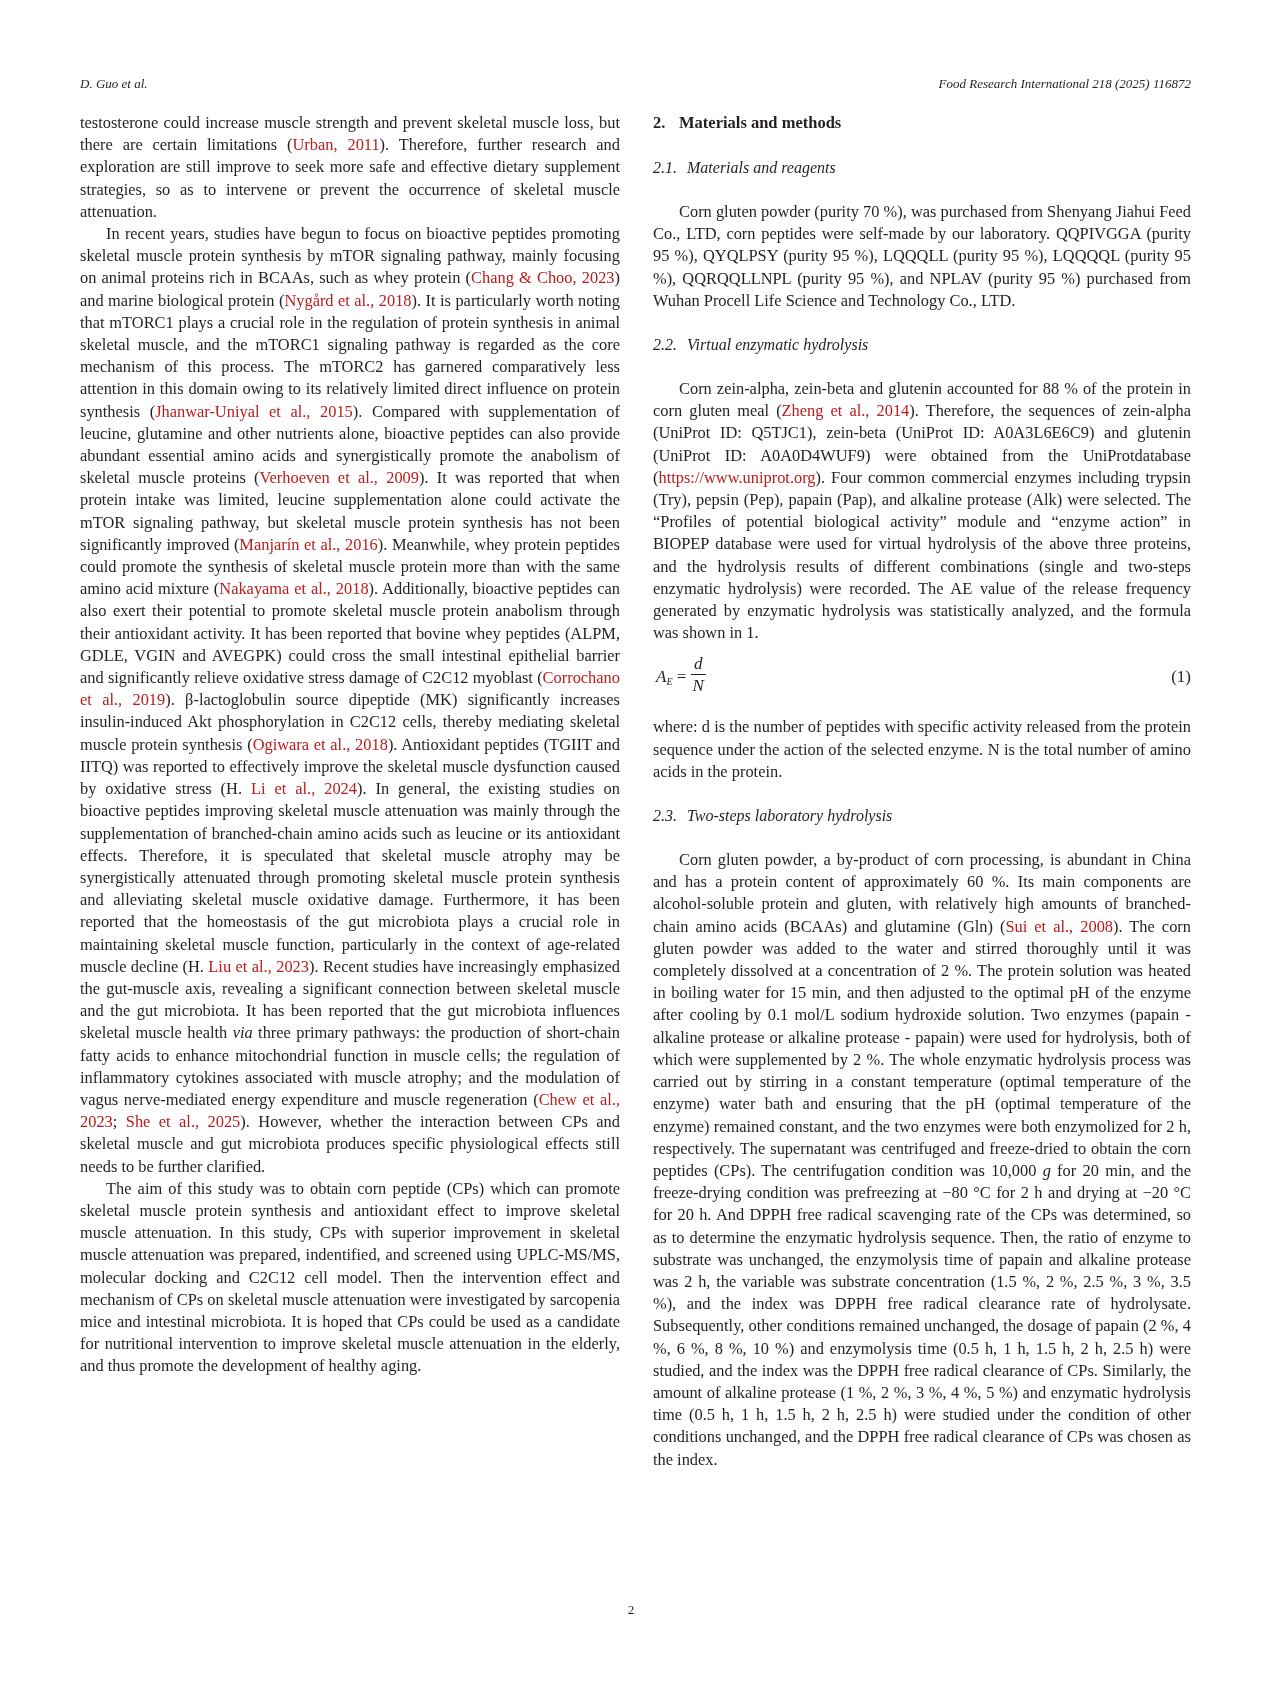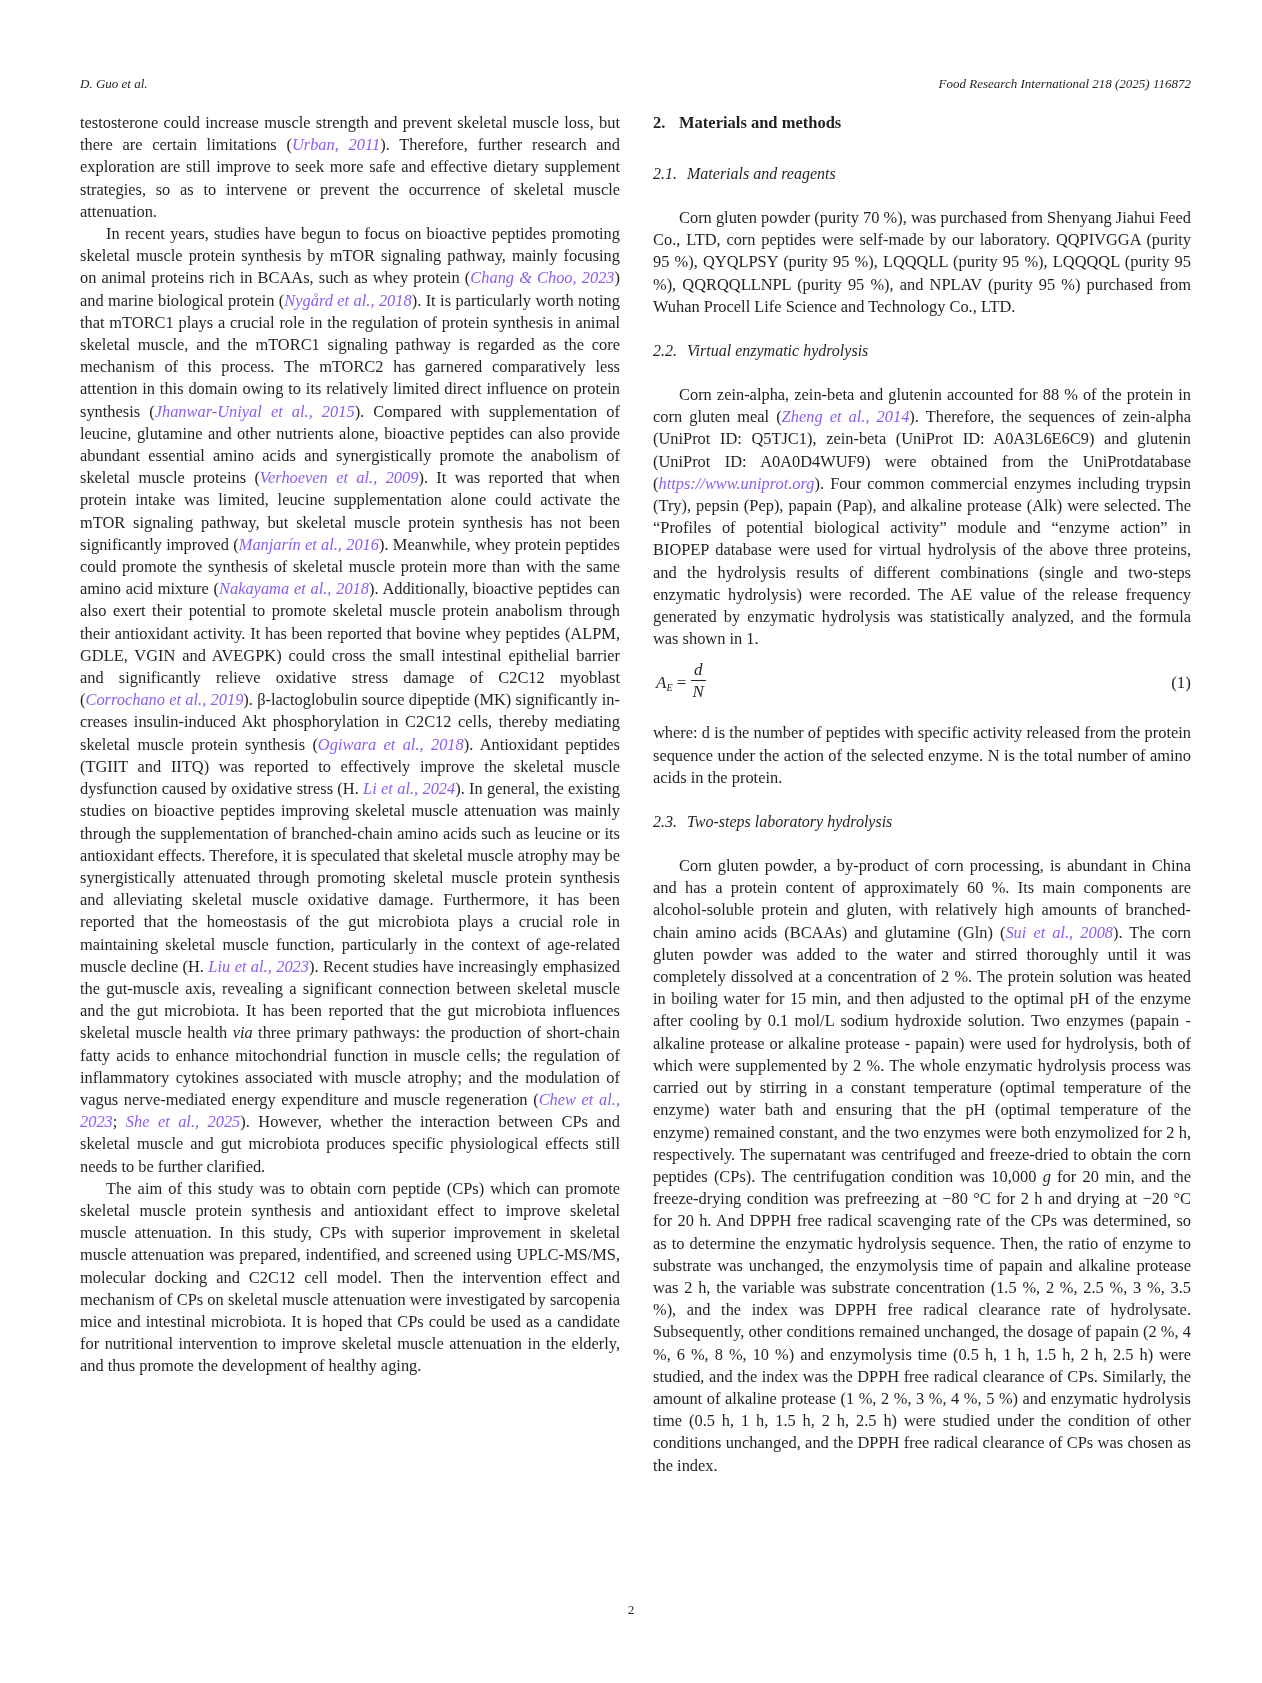--- a/index.html
+++ b/index.html
@@ -7,22 +7,22 @@
          font-family: "Liberation Serif", "DejaVu Serif", serif; color: #231f20; }
   .running-head { position: absolute; top: 76px; font-style: italic; font-size: 13px; }
   .rh-left { left: 80px; }
   .rh-right { right: 71px; }
   .col { position: absolute; top: 112px; width: 540px; font-size: 16.4px; line-height: 22.2px;
          text-align: justify; hyphens: manual; }
   .col-left { left: 80px; }
   .col-right { left: 653px; width: 538px; }
   p { margin: 0; }
   .indent { text-indent: 26px; }
-  .link { color: #8b5cf6; font-style: italic; }
-  h2.sec { font-size: 16.5px; font-weight: bold; margin: 0 0 29px 0; line-height: 22px; }
+  .link { color: #b91c1c; }
+  h2.sec { font-size: 16.5px; font-weight: bold; margin: 0 0 23px 0; line-height: 22px; }
   h3.sub { font-size: 16px; font-style: italic; font-weight: normal; margin: 0 0 22px 0; line-height: 22px; }
   .sec-num { display: inline-block; width: 26px; }
   .gap { height: 22px; }
   .equation { position: relative; height: 44px; margin: 10px 0 18px 0; font-style: italic; font-size: 17px; }
   .eq-lhs { position: absolute; left: 3px; top: 12px; }
   .eq-sub { font-size: 10px; vertical-align: -3px; }
   .frac { position: absolute; left: 38px; top: 0; display: inline-flex; flex-direction: column; align-items: center; }
   .frac .num { border-bottom: 1px solid #231f20; padding: 0 3px; line-height: 20px; }
   .frac .den { line-height: 22px; }
   .eq-num { position: absolute; right: 0; top: 12px; font-style: normal; }

